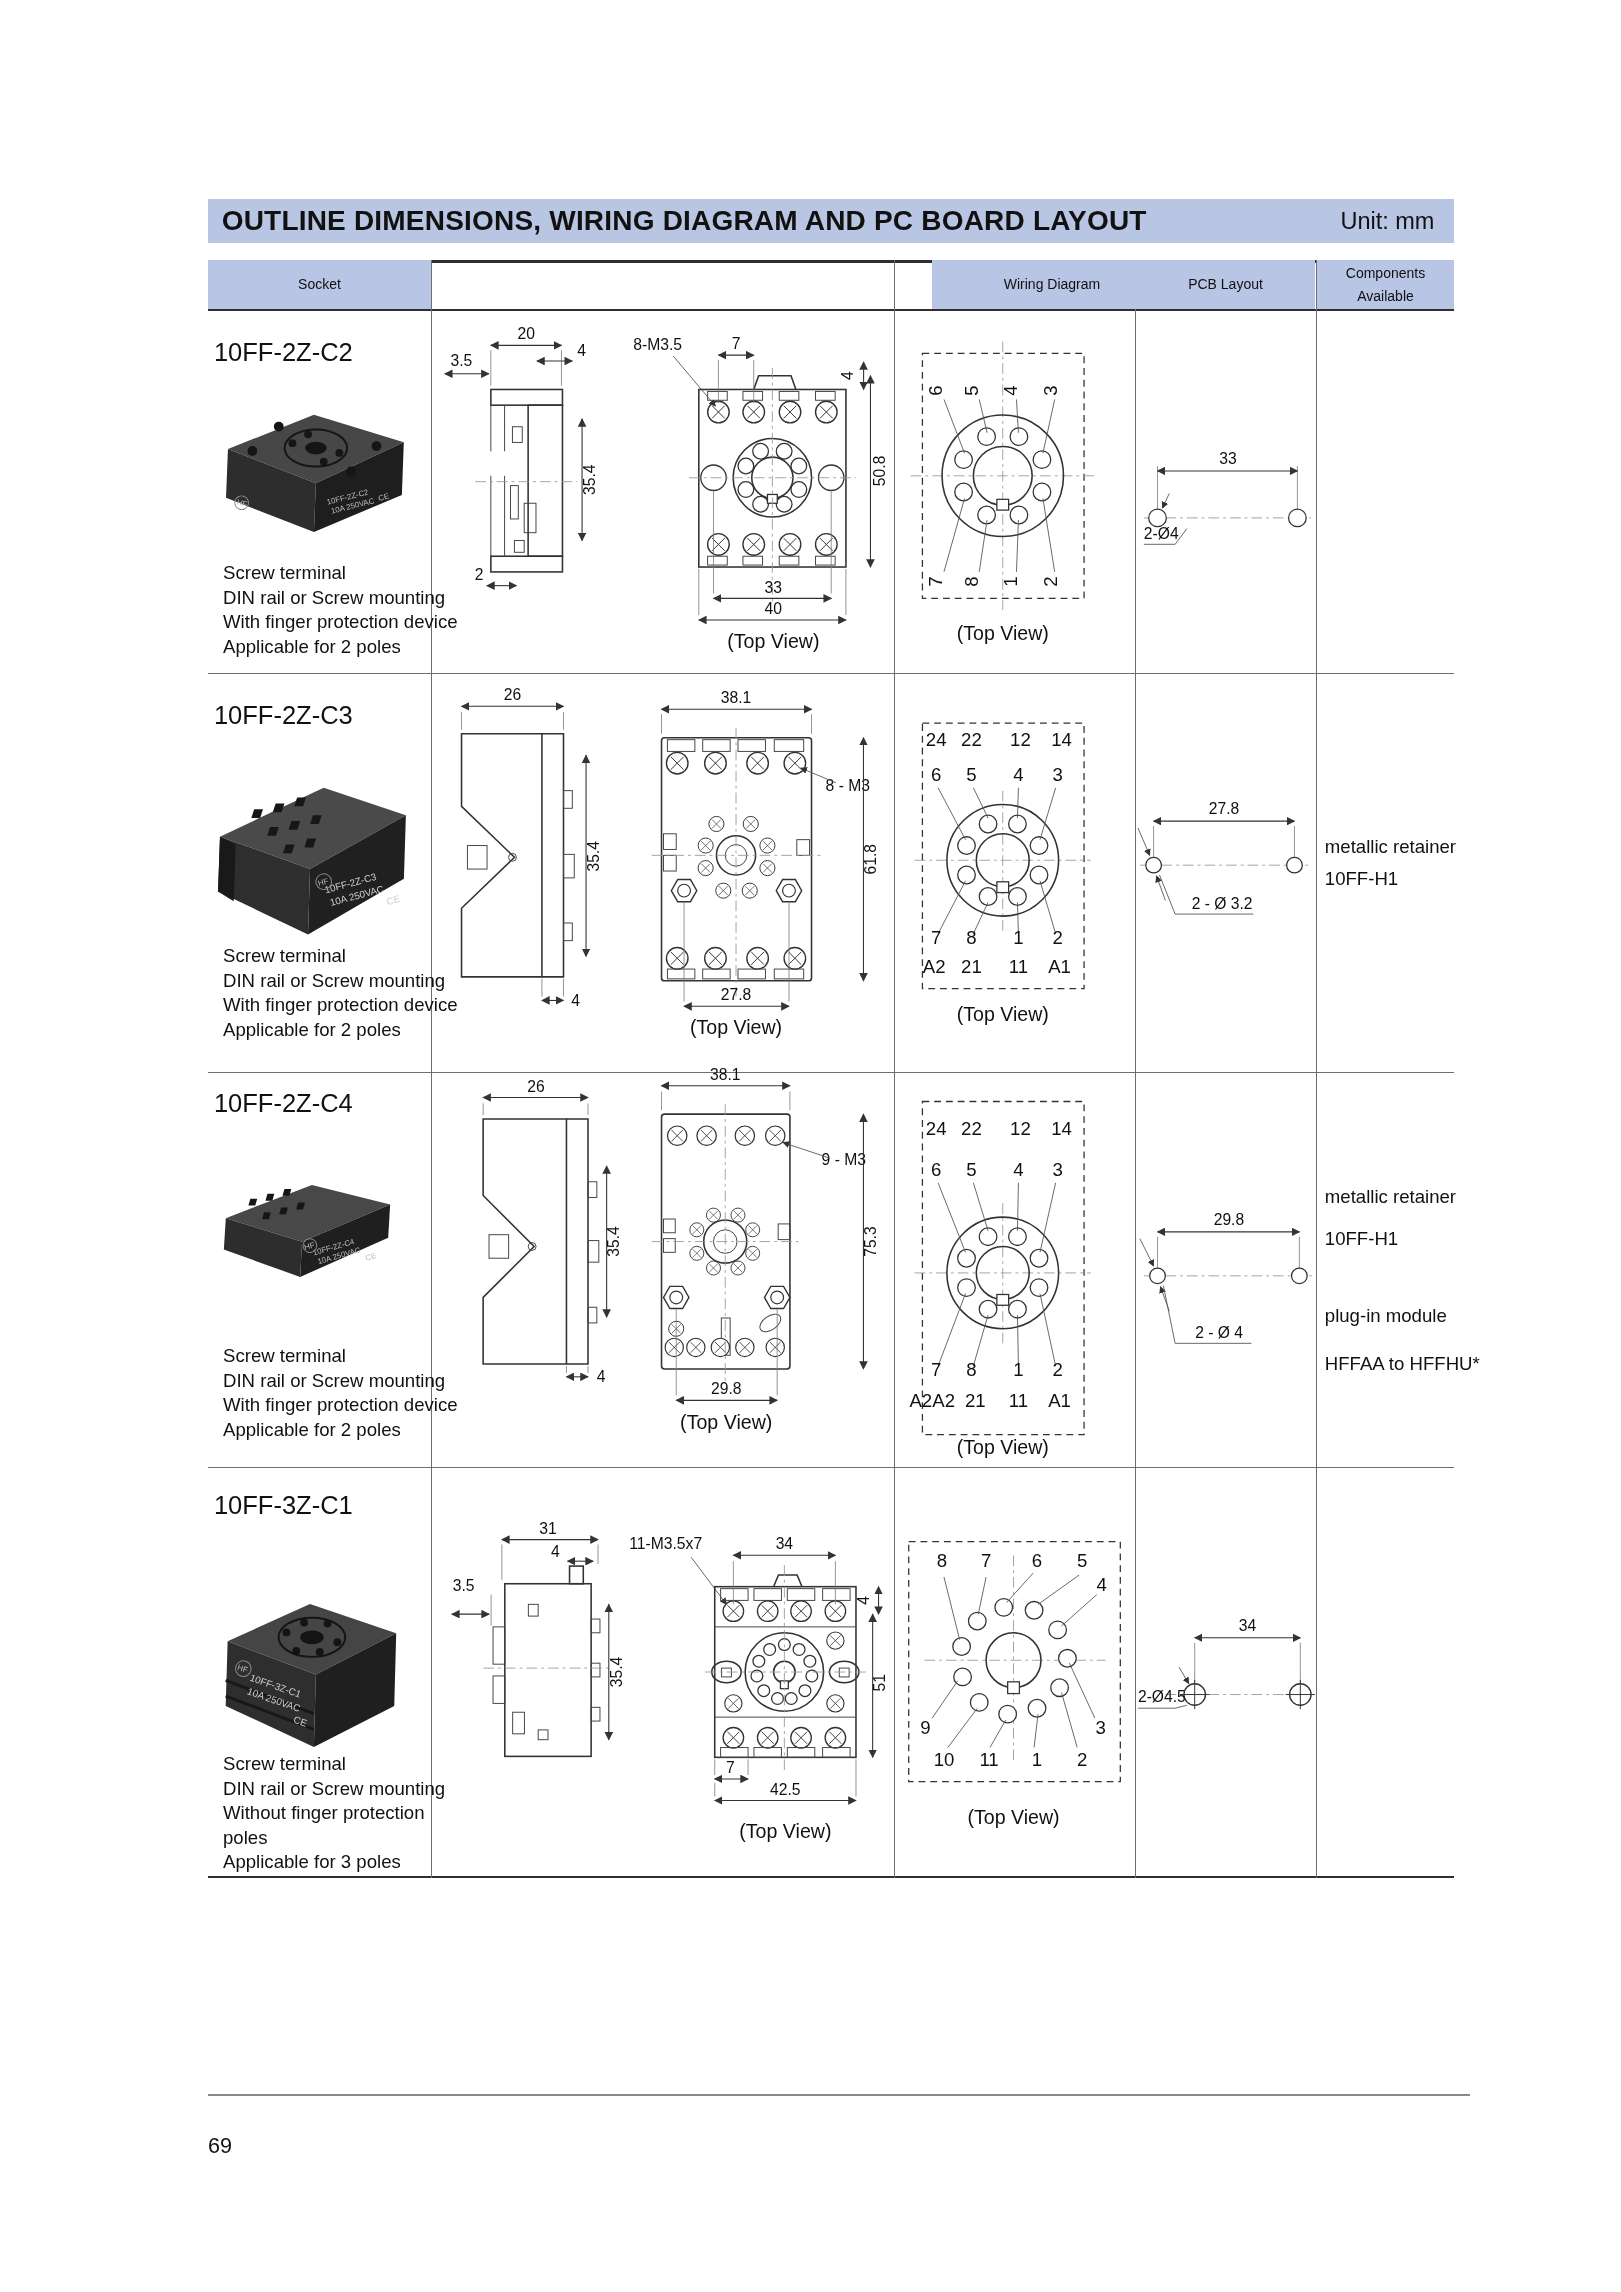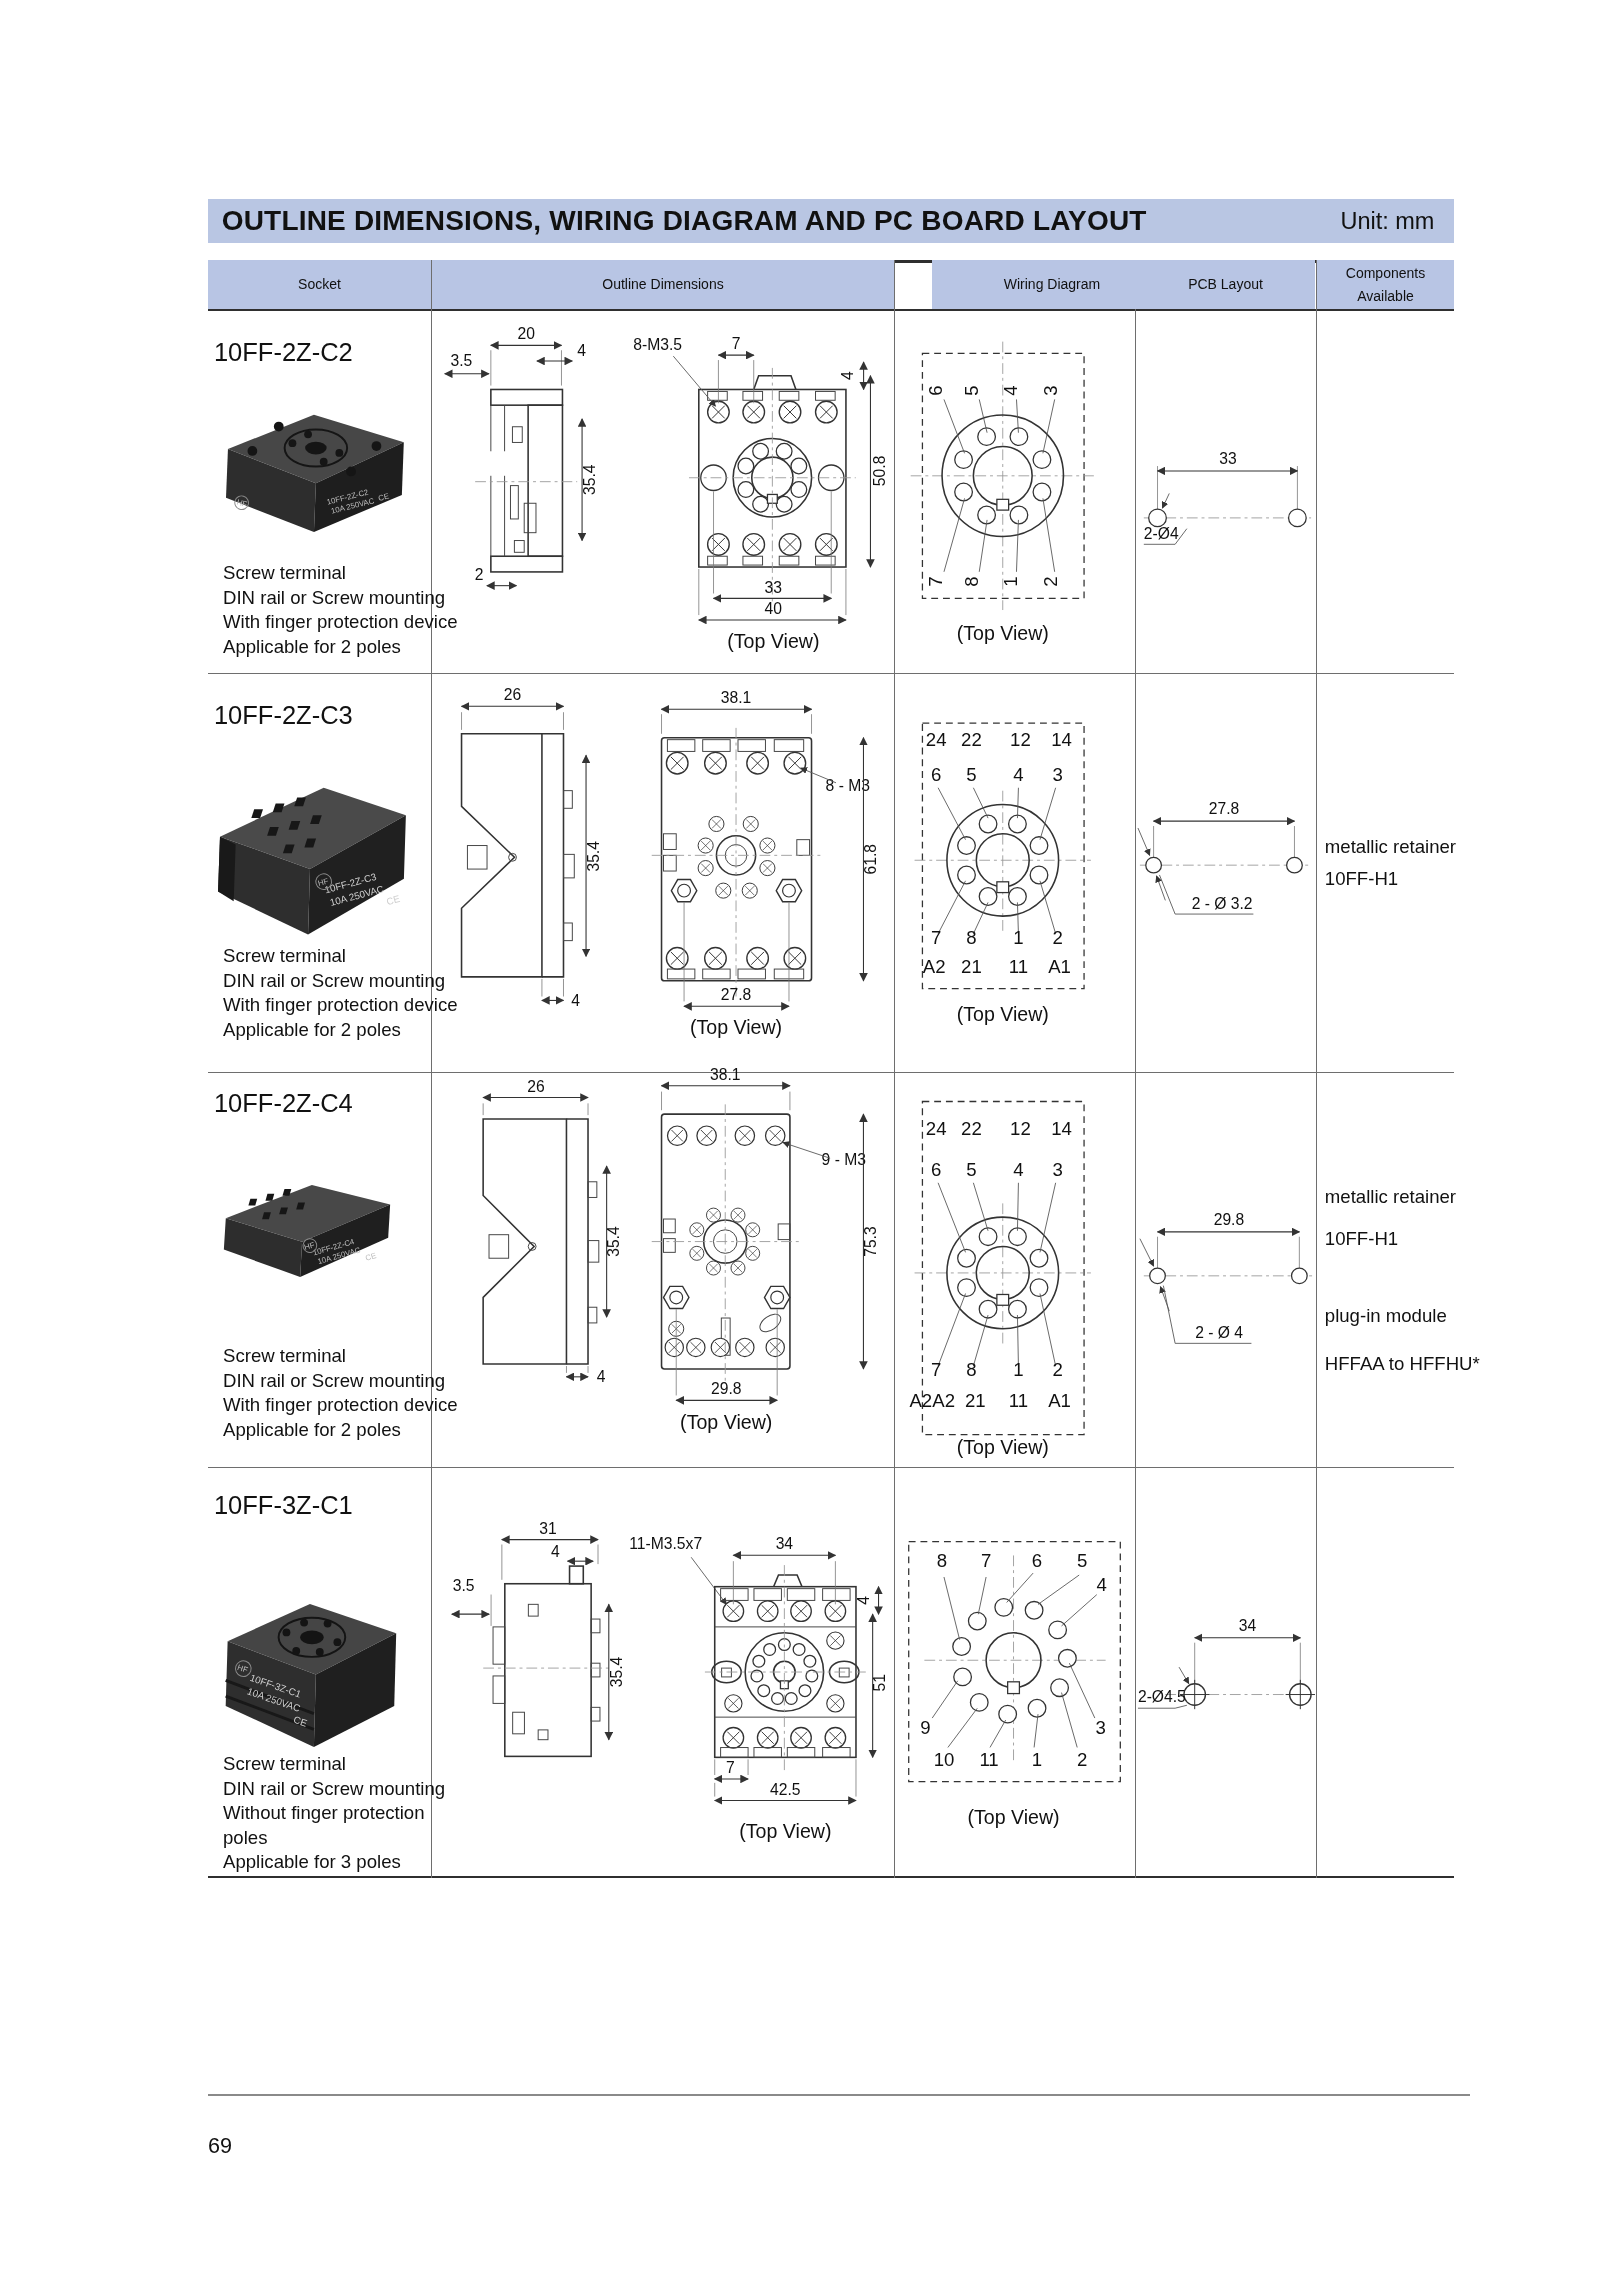--- a/index.html
+++ b/index.html
@@ -79,21 +79,20 @@
     <div class="hl t1" style="top:413px"></div>
     <div class="hl t1" style="top:812px"></div>
     <div class="hl t1" style="top:1207px"></div>
     <div class="hl t2" style="top:1616px"></div>
     <div class="vl" style="left:223px"></div>
     <div class="vl" style="left:686px"></div>
     <div class="vl" style="left:927px"></div>
     <div class="vl" style="left:1108px"></div>
 
     <div class="hdr" style="left:0;width:223px">Socket</div>
-    <div class="hdr" style="left:224px;width:462px">Outline Dimensions</div>
     <div class="hdr" style="left:724px;width:240px">Wiring Diagram</div>
     <div class="hdr" style="left:928px;width:179px">PCB Layout</div>
     <div class="hdr" style="left:1109px;width:137px">Components Available</div>
 
     <div class="cell" style="left:0;top:49px;width:223px;height:364px">
       <div class="model" style="top:29px">10FF-2Z-C2</div>
       <svg style="left:0;top:98px" width="206" height="127" viewBox="0 0 210 130">
         <polygon points="20,43 108,8 200,36 110,78" fill="#474747"></polygon>
         <polygon points="20,43 110,78 108,128 18,93" fill="#2d2d2d"></polygon>
         <polygon points="110,78 200,36 198,90 108,128" fill="#1e1e1e"></polygon>

